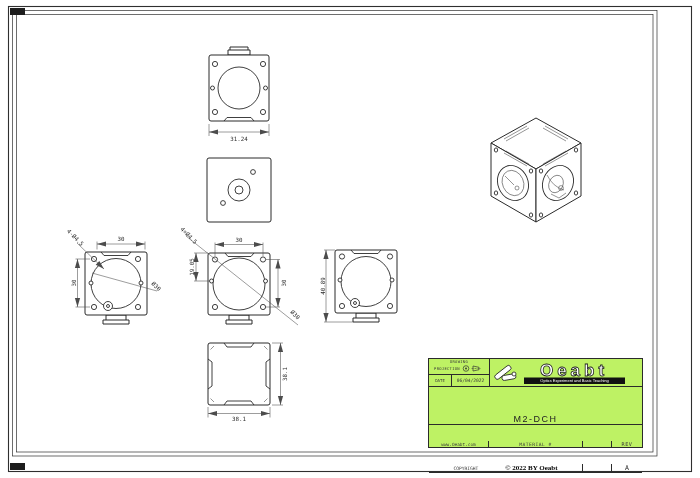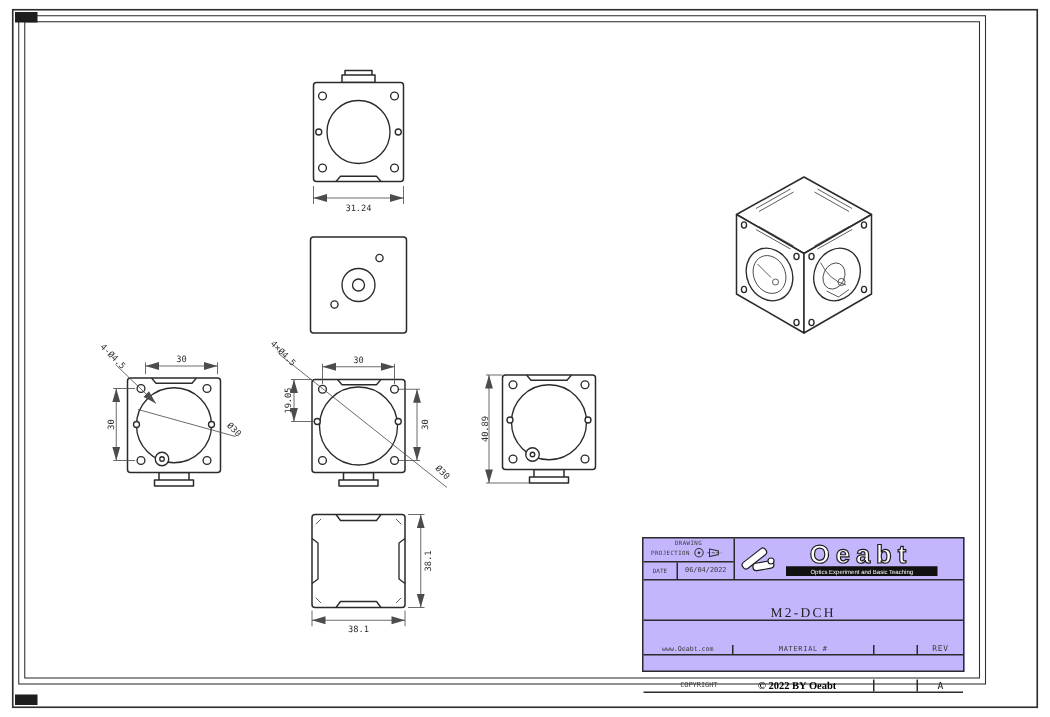--- a/index.html
+++ b/index.html
@@ -10,37 +10,37 @@
   .pl{fill:#fff;stroke:#2a2a2a;stroke-width:1;stroke-linejoin:round;}
   .ln{fill:none;stroke:#2a2a2a;stroke-width:0.9;stroke-linejoin:round;}
   .thin{fill:none;stroke:#3c3c3c;stroke-width:0.55;}
   .hole{fill:#fff;stroke:#2a2a2a;stroke-width:0.9;}
   .dim{fill:none;stroke:#4c4c4c;stroke-width:0.55;}
   .dimt{fill:#2e2e2e;font-family:"DejaVu Sans Mono",monospace;font-size:5.8px;text-anchor:middle;}
   .dimt-s{text-anchor:start;}
   .frame{fill:none;stroke:#2f2f2f;}
   
   .tb{position:absolute;left:428px;top:358px;width:215px;height:90px;
-      border:1px solid #2b2b2b;background:#c4b5fd;display:flex;flex-direction:column;
+      border:1px solid #2b2b2b;background:#bef264;display:flex;flex-direction:column;
       color:#3a3a3a;box-sizing:border-box;gap:16px;}
   .tb .row{display:flex;flex-direction:row;border-bottom:1px solid #2b2b2b;box-sizing:border-box;}
   .tb .row:last-child{border-bottom:none;flex:1;}
   .cell{box-sizing:border-box;display:flex;align-items:center;justify-content:center;}
   .br{border-right:1px solid #2b2b2b;}
   .rowA{height:28px;}
   .projcell{width:60px;display:flex;flex-direction:column;}
   .projtop{flex:1;border-bottom:1px solid #2b2b2b;display:flex;flex-direction:column;
            align-items:center;justify-content:center;font-size:3.8px;line-height:4.6px;letter-spacing:0.3px;}
   .projline2{display:flex;align-items:center;gap:2px;}
   .daterow{height:11px;display:flex;}
   .datelabel{width:23px;border-right:1px solid #2b2b2b;font-size:4px;display:flex;align-items:center;justify-content:center;}
   .dateval{flex:1;font-size:4.6px;display:flex;align-items:center;justify-content:center;}
   .logocell{flex:1;display:flex;align-items:center;justify-content:center;overflow:hidden;}
   .rowB{height:12px;align-items:flex-end;justify-content:center;display:flex;
-        font-family:Liberation Serif, serif;font-size:9px;letter-spacing:1.5px;color:#222;}
+        font-family:Liberation Sans, sans-serif;font-size:9px;letter-spacing:1.5px;color:#222;margin-top:11px;}
   .rowC{height:17px;}
   .c-web{width:60px;font-size:4.4px;}
   .c-mat{width:94px;font-size:4.6px;letter-spacing:0.5px;}
   .c-blank{width:29px;}
   .c-rev{flex:1;font-size:5.2px;letter-spacing:0.5px;}
   .rowD{height:15px;}
   .d-copy{width:154px;font-size:4.6px;gap:3px;}
   .copy-bold{font-family:"Liberation Serif",serif;font-weight:bold;font-size:7px;color:#000;margin-left:24px;}
   .d-blank{width:29px;}
   .d-rev{flex:1;font-size:6.5px;color:#222;}

